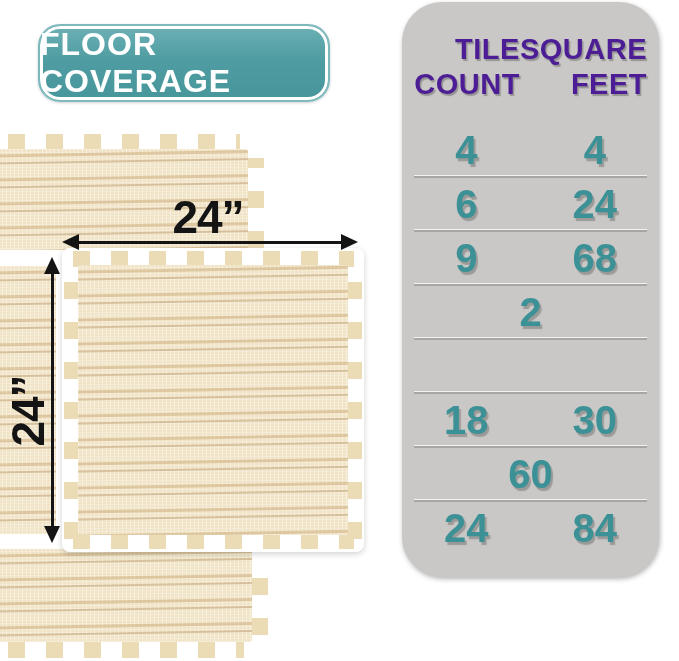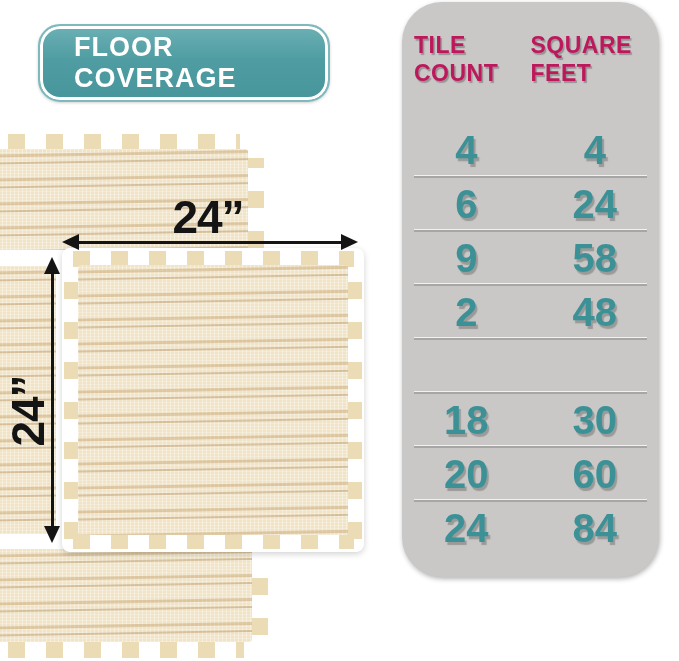--- a/index.html
+++ b/index.html
@@ -33,27 +33,27 @@
   .ah-down {border-left:8px solid transparent;border-right:8px solid transparent;border-top:17px solid #141414;}
   .dim-label{position:absolute;color:#141414;font-weight:bold;font-size:46px;line-height:46px;
              text-align:center;letter-spacing:-1px;}
 
   
   .badge{position:absolute;left:38px;top:24px;width:292px;height:78px;box-sizing:border-box;
          background:linear-gradient(180deg,#6cb0b4 0%,#4f9da2 45%,#47969b 100%);
          border:2px solid #7ebabd;border-radius:22px;
          box-shadow:inset 0 0 0 3px #ffffff,0 1px 3px rgba(0,0,0,.18);
          display:flex;align-items:center;justify-content:center;}
-  .badge-label{color:#ffffff;font-weight:bold;font-size:27px;letter-spacing:1px;margin-left:34px;}
+  .badge-label{color:#ffffff;font-weight:bold;font-size:32px;letter-spacing:1px;}
 
   
   .panel{position:absolute;left:402px;top:2px;width:257px;height:575px;box-sizing:border-box;
          background:#c9c8c6;border-radius:40px;box-shadow:1px 2px 5px rgba(0,0,0,.30);}
   .thead{display:flex;box-sizing:border-box;height:122px;padding:30px 12px 0;}
-  .th{flex:1;text-align:left;font-size:23px;font-weight:bold;color:#be185d;line-height:1.2;
+  .th{flex:1;text-align:right;font-size:29px;font-weight:bold;color:#4c1d95;line-height:1.2;
       letter-spacing:.5px;text-shadow:1.5px 2px 1px rgba(85,85,85,.45);}
   .trow{display:flex;height:52px;align-items:center;}
   .td{flex:1;text-align:center;font-size:40px;font-weight:bold;color:#3b9196;
       text-shadow:2px 2.5px 1px rgba(85,85,85,.40);}
   .divider{height:2px;background:#a6a6a6;margin:0 12px;box-shadow:0 -1px 0 rgba(255,255,255,.75);}
 </style>
 </head>
 <body>
 
 <div id="stage">
@@ -119,38 +119,36 @@
         <div class="td">4</div>
       </div>
       <div class="divider"></div>
       <div class="trow">
         <div class="td">6</div>
         <div class="td">24</div>
       </div>
       <div class="divider"></div>
       <div class="trow">
         <div class="td">9</div>
-        <div class="td">58</div>
+        <div class="td">68</div>
       </div>
       <div class="divider"></div>
       <div class="trow">
         <div class="td">2</div>
-        <div class="td">48</div>
       </div>
       <div class="divider"></div>
       <div class="trow">
       </div>
       <div class="divider"></div>
       <div class="trow">
         <div class="td">18</div>
         <div class="td">30</div>
       </div>
       <div class="divider"></div>
       <div class="trow">
-        <div class="td">20</div>
         <div class="td">60</div>
       </div>
       <div class="divider"></div>
       <div class="trow">
         <div class="td">24</div>
         <div class="td">84</div>
       </div>
     </div>
   </div>
 

